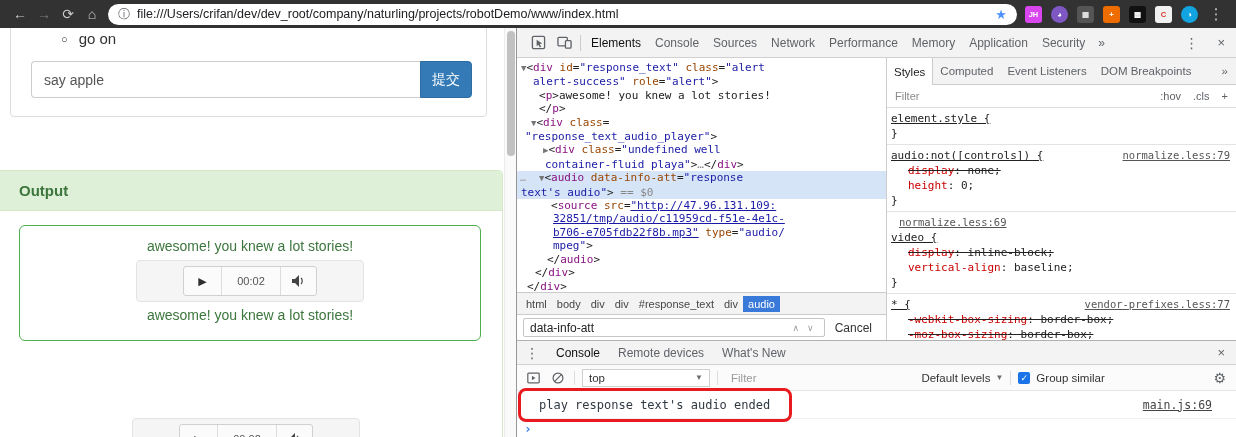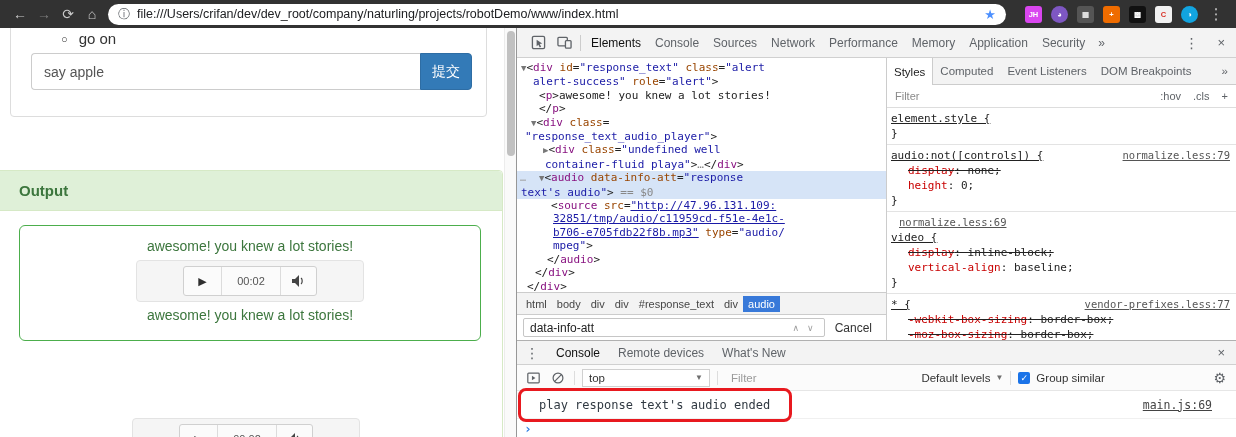--- a/index.html
+++ b/index.html
@@ -18,21 +18,21 @@
   .ext-icons { display:flex; gap:9px; align-items:center; margin-right:6px; }
   .ext { width:17px; height:17px; border-radius:3px; display:flex; align-items:center; justify-content:center; font-size:7.5px; font-weight:bold; letter-spacing:0; }
   .ext.circle { border-radius:50%; }
   .menu { font-size:15px; }
 
   
   .page { position:absolute; top:28px; left:0; width:504px; height:409px; background:#fff; overflow:hidden; }
   .panel1 { position:absolute; left:10px; top:-30px; width:477px; height:119px; border:1px solid #ddd; border-radius:4px; background:#fff; }
   .li-row { position:absolute; left:50px; top:31px; font-size:15px; color:#333; }
   .bullet { margin-right:11px; font-size:11px; color:#333; vertical-align:1px; }
-  .input-group { position:absolute; left:20px; top:54px; width:441px; height:37px; display:flex; }
+  .input-group { position:absolute; left:20px; top:62px; width:441px; height:37px; display:flex; }
   .say-input { flex:1; border:1px solid #ccc; border-right:none; border-radius:4px 0 0 4px; padding:0 12px; font-size:14px; color:#555; font-family:"Liberation Sans",sans-serif; outline:none; }
   .submit-btn { width:52px; background:#337ab7; border:1px solid #2e6da4; border-radius:0 4px 4px 0; color:#fff; font-size:14px; font-family:"Liberation Sans",sans-serif; }
   .output-panel { position:absolute; left:-8px; top:142px; width:511px; height:400px; border:1px solid #d6e9c6; border-radius:4px; background:#fff; }
   .output-header { height:40px; background:#dff0d8; border-bottom:1px solid #d6e9c6; border-radius:4px 4px 0 0; display:flex; align-items:center; padding-left:26px; color:#3c763d; font-weight:bold; font-size:15px; }
   .alert-success { position:absolute; left:26px; top:54px; width:462px; height:116px; border:1px solid #4cae4c; border-radius:6px; text-align:center; background:#fff; overflow:hidden; }
   .resp { color:#3c763d; font-size:14px; line-height:17px; }
   .resp.first { padding-top:12px; }
   .well { width:228px; height:42px; background:#f5f5f5; border:1px solid #e3e3e3; border-radius:4px; margin:5px auto; display:flex; align-items:center; justify-content:center; }
   .audio-player { width:134px; height:30px; background:#fbfbfb; border:1px solid #d0d0d0; border-radius:3px; display:flex; align-items:stretch; }
   .seg { display:flex; align-items:center; justify-content:center; }
@@ -129,21 +129,21 @@
     <span class="nicon">←</span>
     <span class="nicon dim">→</span>
     <span class="nicon">⟳</span>
     <span class="nicon">⌂</span>
     <div class="omnibox">
       <span class="info-icon">ⓘ</span>
       <span class="url">file:///Users/crifan/dev/dev_root/company/naturling/projects/robotDemo/www/index.html</span>
       <span class="star">★</span>
     </div>
     <div class="ext-icons" id="extIcons">
-        <span class="ext" style="background: #d946ef; color: rgb(255, 255, 255); margin-left: 11px;">JH</span>
+        <span class="ext" style="background: #d946ef; color: rgb(255, 255, 255);">JH</span>
         <span class="ext circle" style="background: rgb(126, 87, 194); color: rgb(255, 255, 255);">◕</span>
         <span class="ext" style="background: rgb(85, 85, 85); color: rgb(232, 232, 232);">▦</span>
         <span class="ext" style="background: rgb(239, 108, 0); color: rgb(255, 255, 255);">+</span>
         <span class="ext" style="background: rgb(17, 17, 17); color: rgb(255, 255, 255);">▩</span>
         <span class="ext" style="background: rgb(241, 241, 241); color: rgb(217, 48, 37);">C</span>
         <span class="ext circle" style="background: rgb(18, 164, 224); color: rgb(255, 255, 255);">◑</span>
       </div>
     <span class="nicon menu">⋮</span>
   </header>
 

